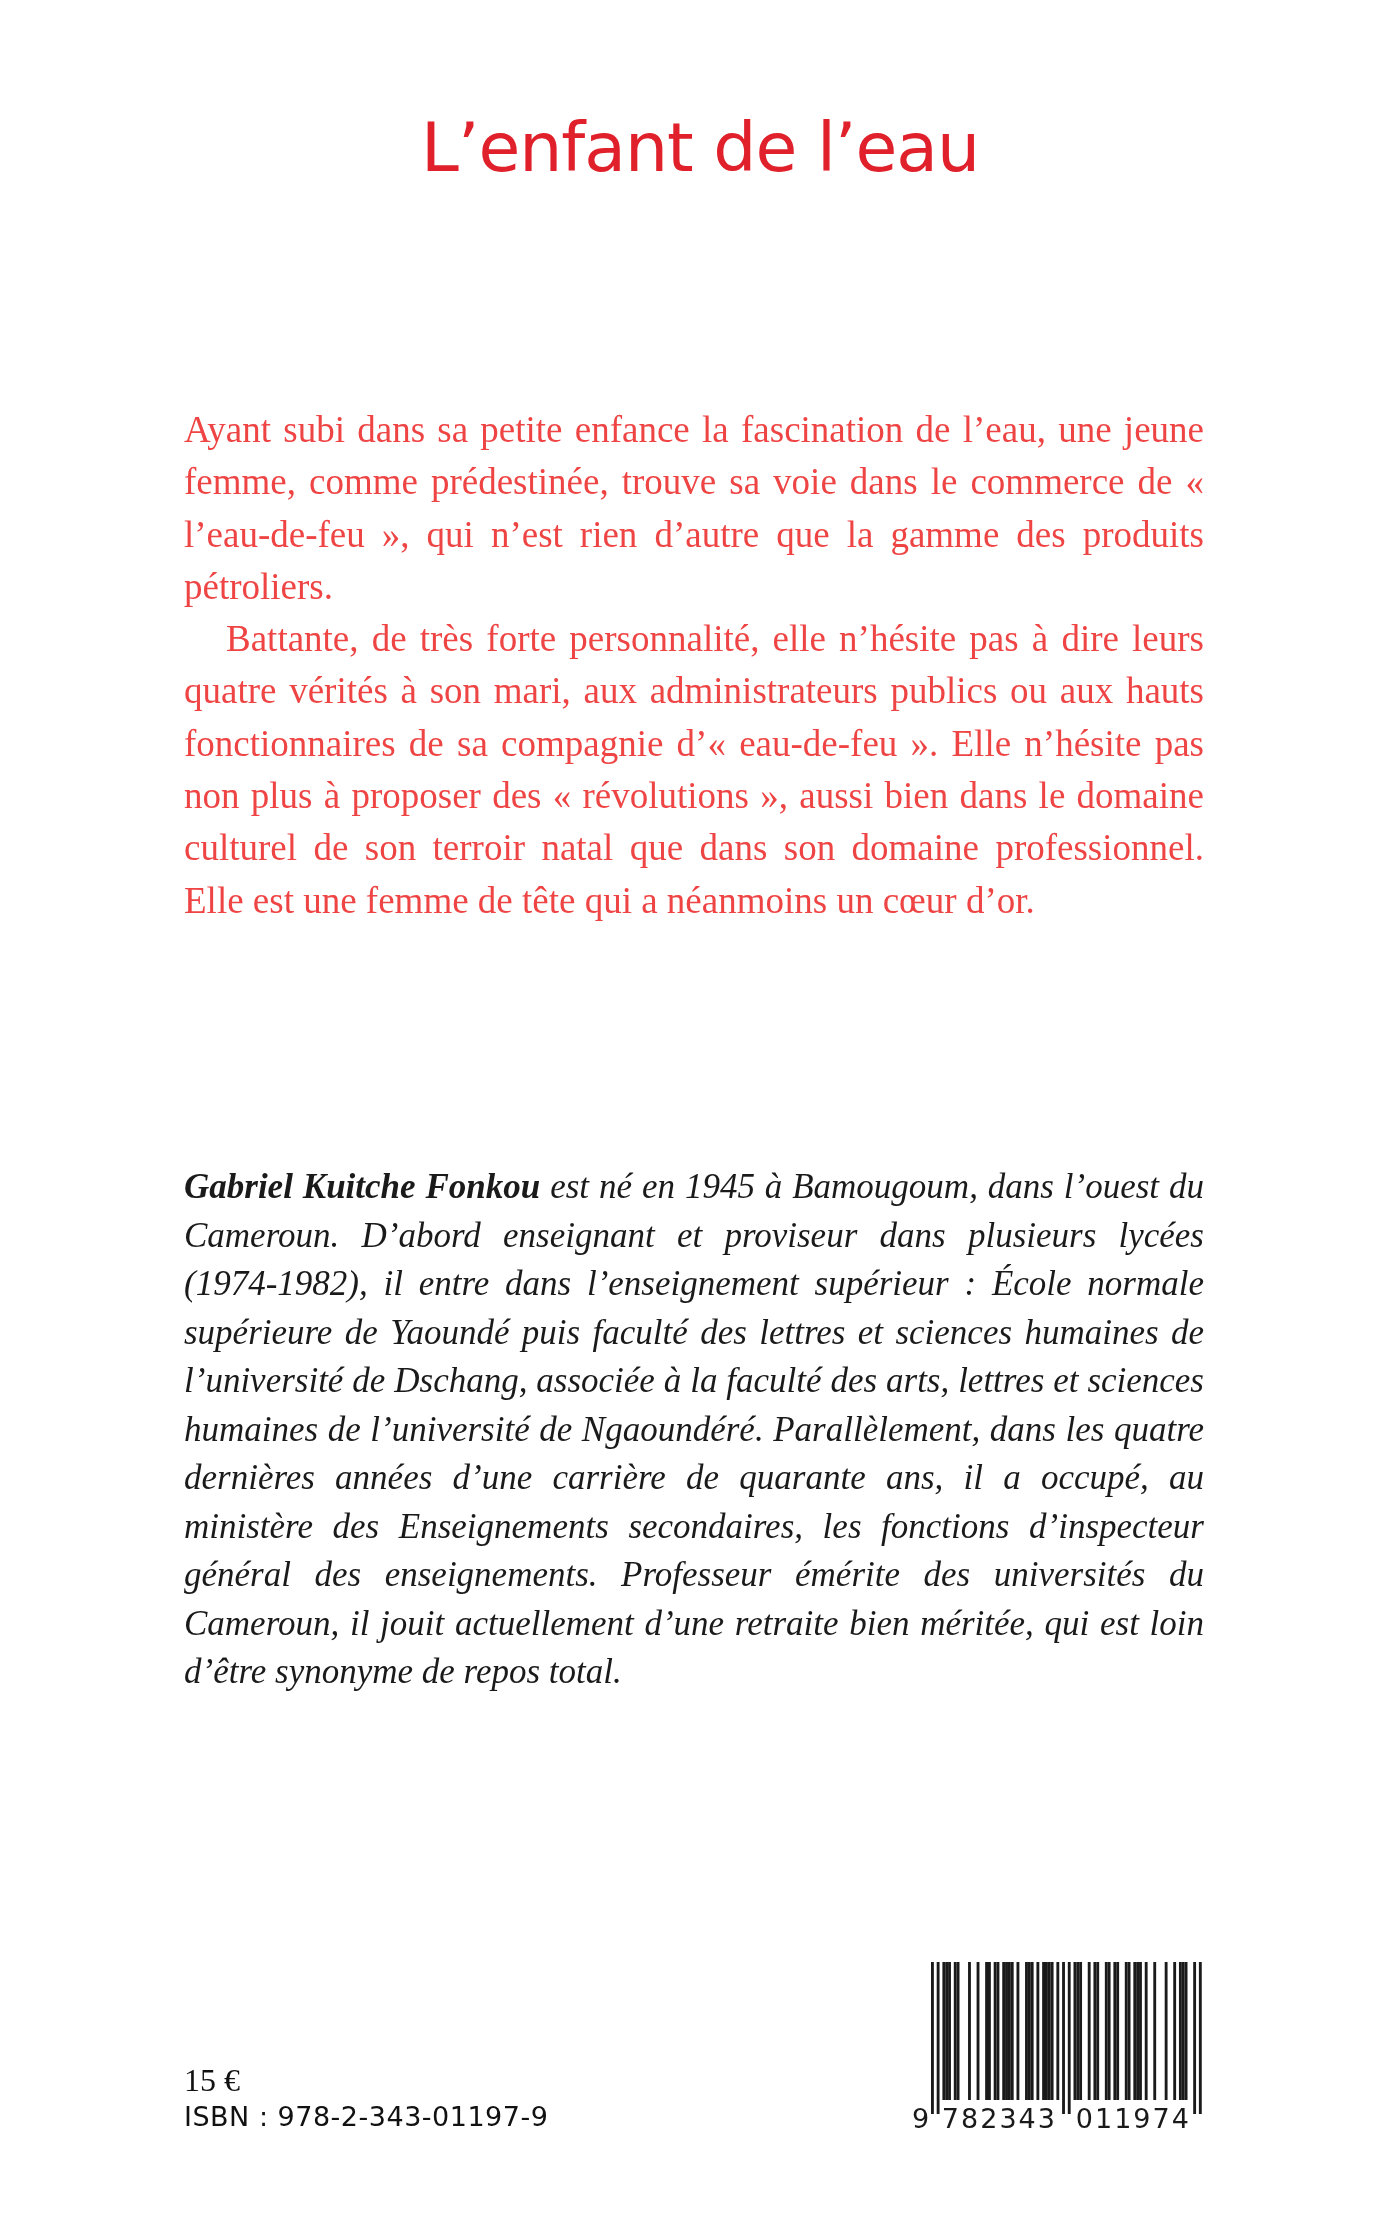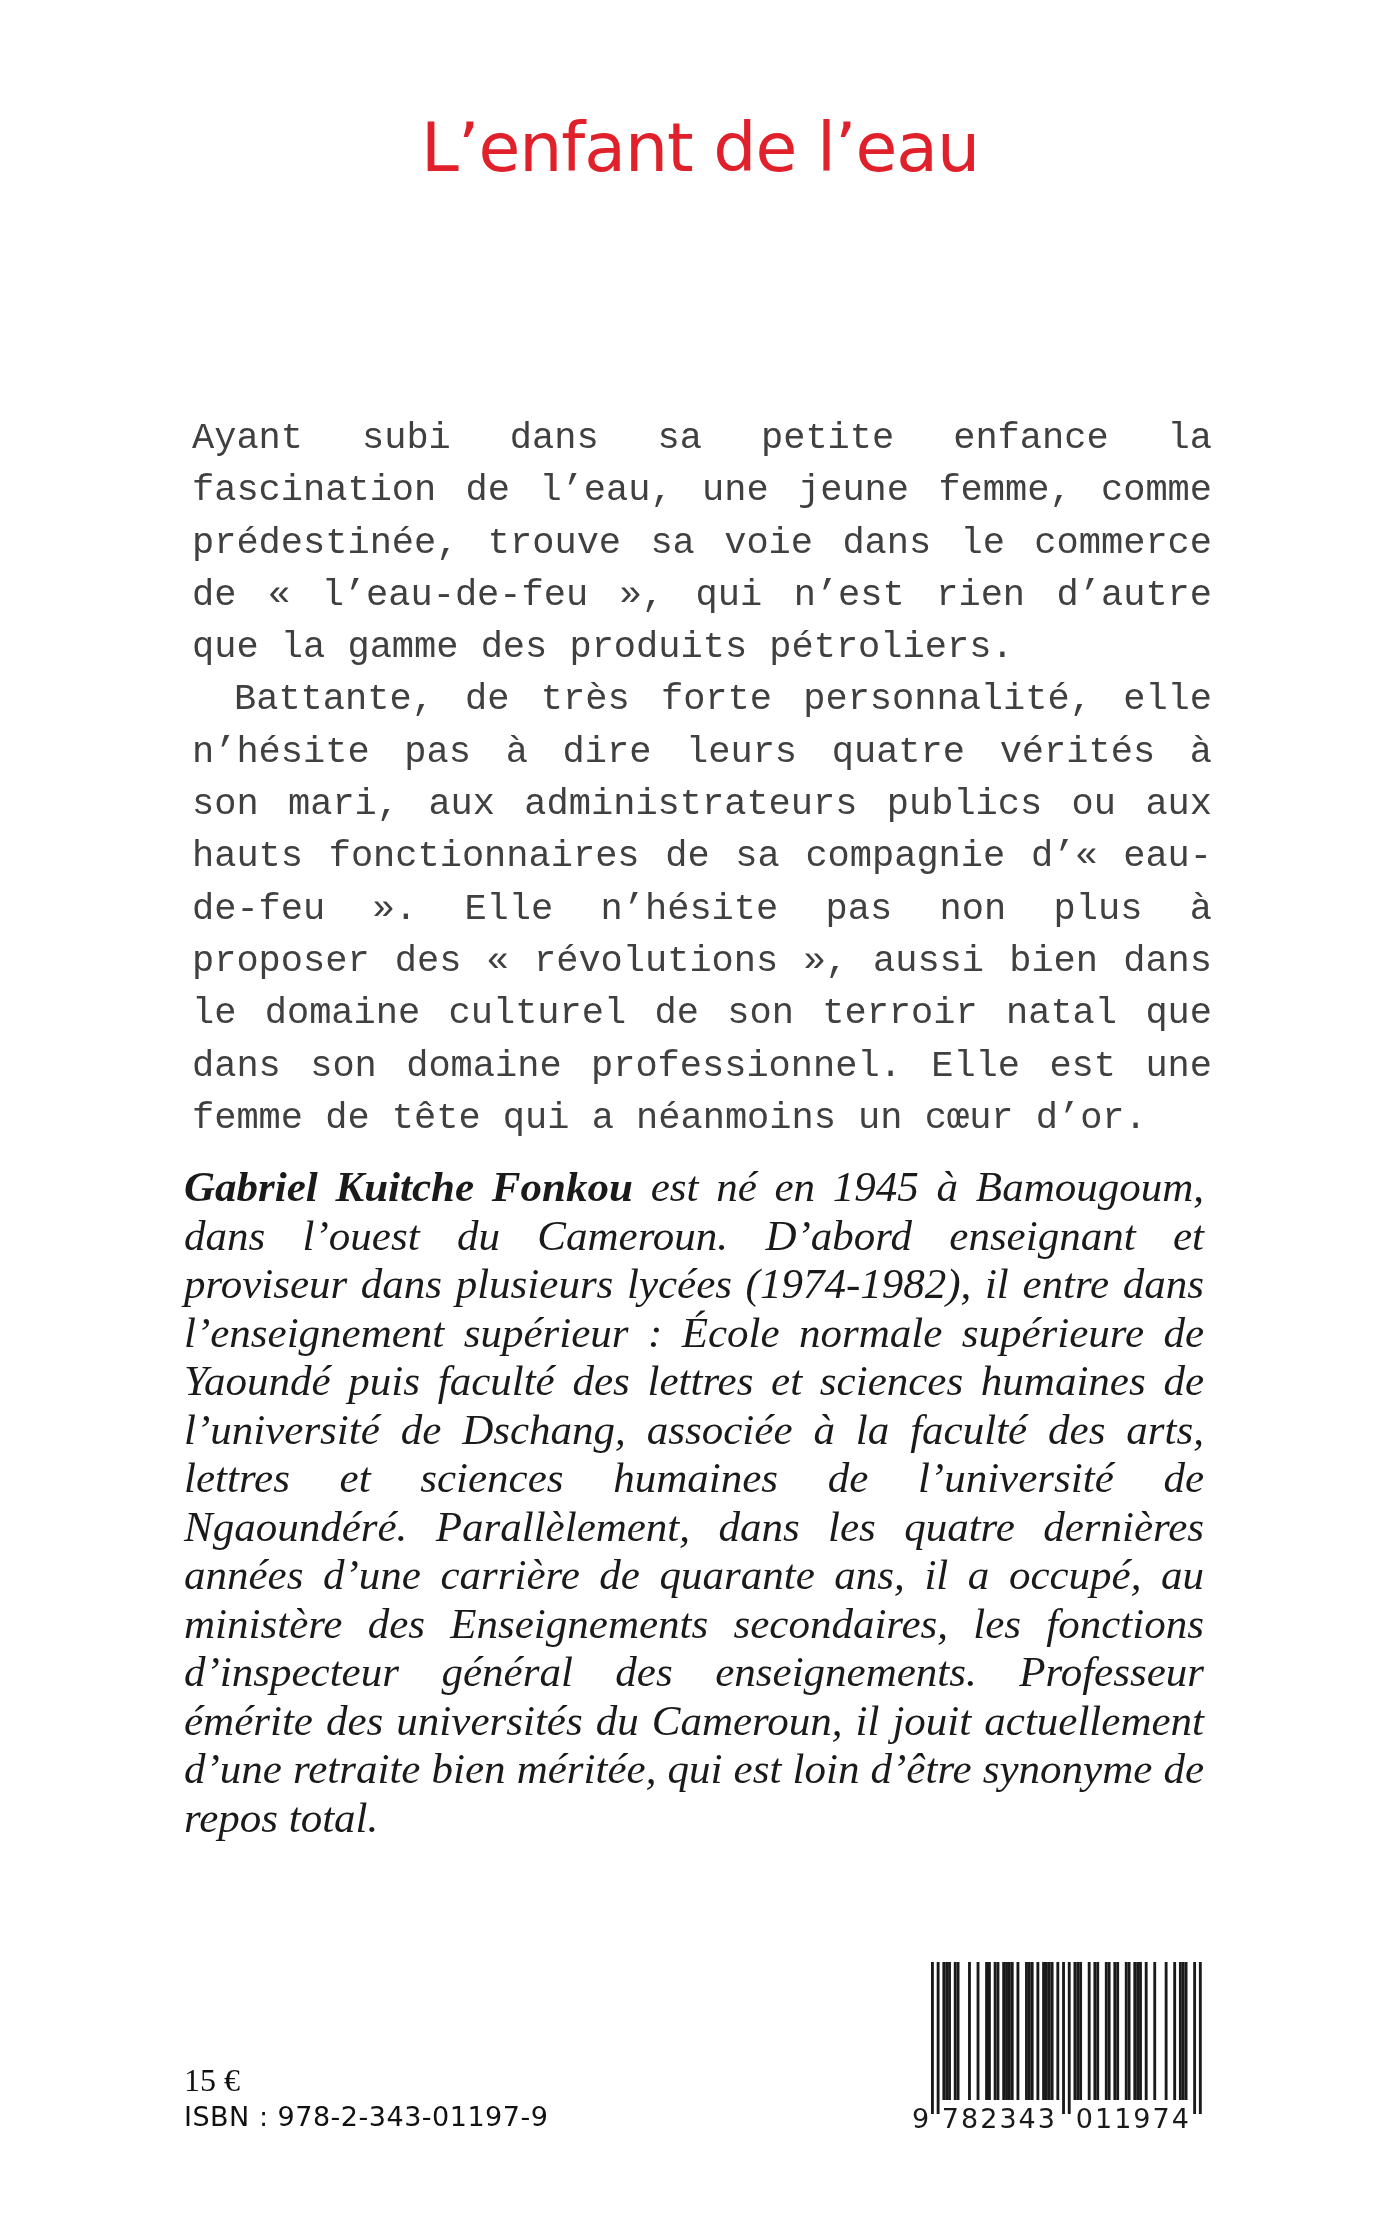--- a/index.html
+++ b/index.html
@@ -6,32 +6,32 @@
   body { width: 1400px; height: 2231px; position: relative; overflow: hidden; }
   .title {
     position: absolute; left: 0; width: 1400px; top: 108px;
     text-align: center;
     font-family: "DejaVu Sans", sans-serif;
     font-size: 68px; line-height: 80px;
     color: #e0202a; letter-spacing: -1px;
   }
   .blurb {
     position: absolute; left: 184px; width: 1020px; top: 404px;
-    font-family: Liberation Mono, monospace;
+    font-family: Liberation Serif, serif;
     font-size: 37px; line-height: 52.3px;
-    color: #404040; text-align: justify;
-    margin: 8px;
+    color: #ef4444; text-align: justify;
+    margin: 0;
   }
   .blurb p { margin: 0; text-align: justify; text-align-last: left; }
   .blurb p + p { text-indent: 42px; }
   .bio {
     position: absolute; left: 184px; width: 1020px; top: 1163px;
     font-family: "Liberation Serif", serif;
     font-style: italic;
-    font-size: 43px; line-height: 48.5px;
+    font-size: 35px; line-height: 48.5px;
     color: #1a1a1a; margin: 0;
     text-align: justify; text-align-last: left;
     hyphens: manual;
   }
   .bio b { font-weight: bold; }
   .price {
     position: absolute; left: 184px; top: 2062px;
     font-family: "Liberation Serif", serif; font-size: 32px; line-height: 36px; color: #111;
   }
   .isbn {

